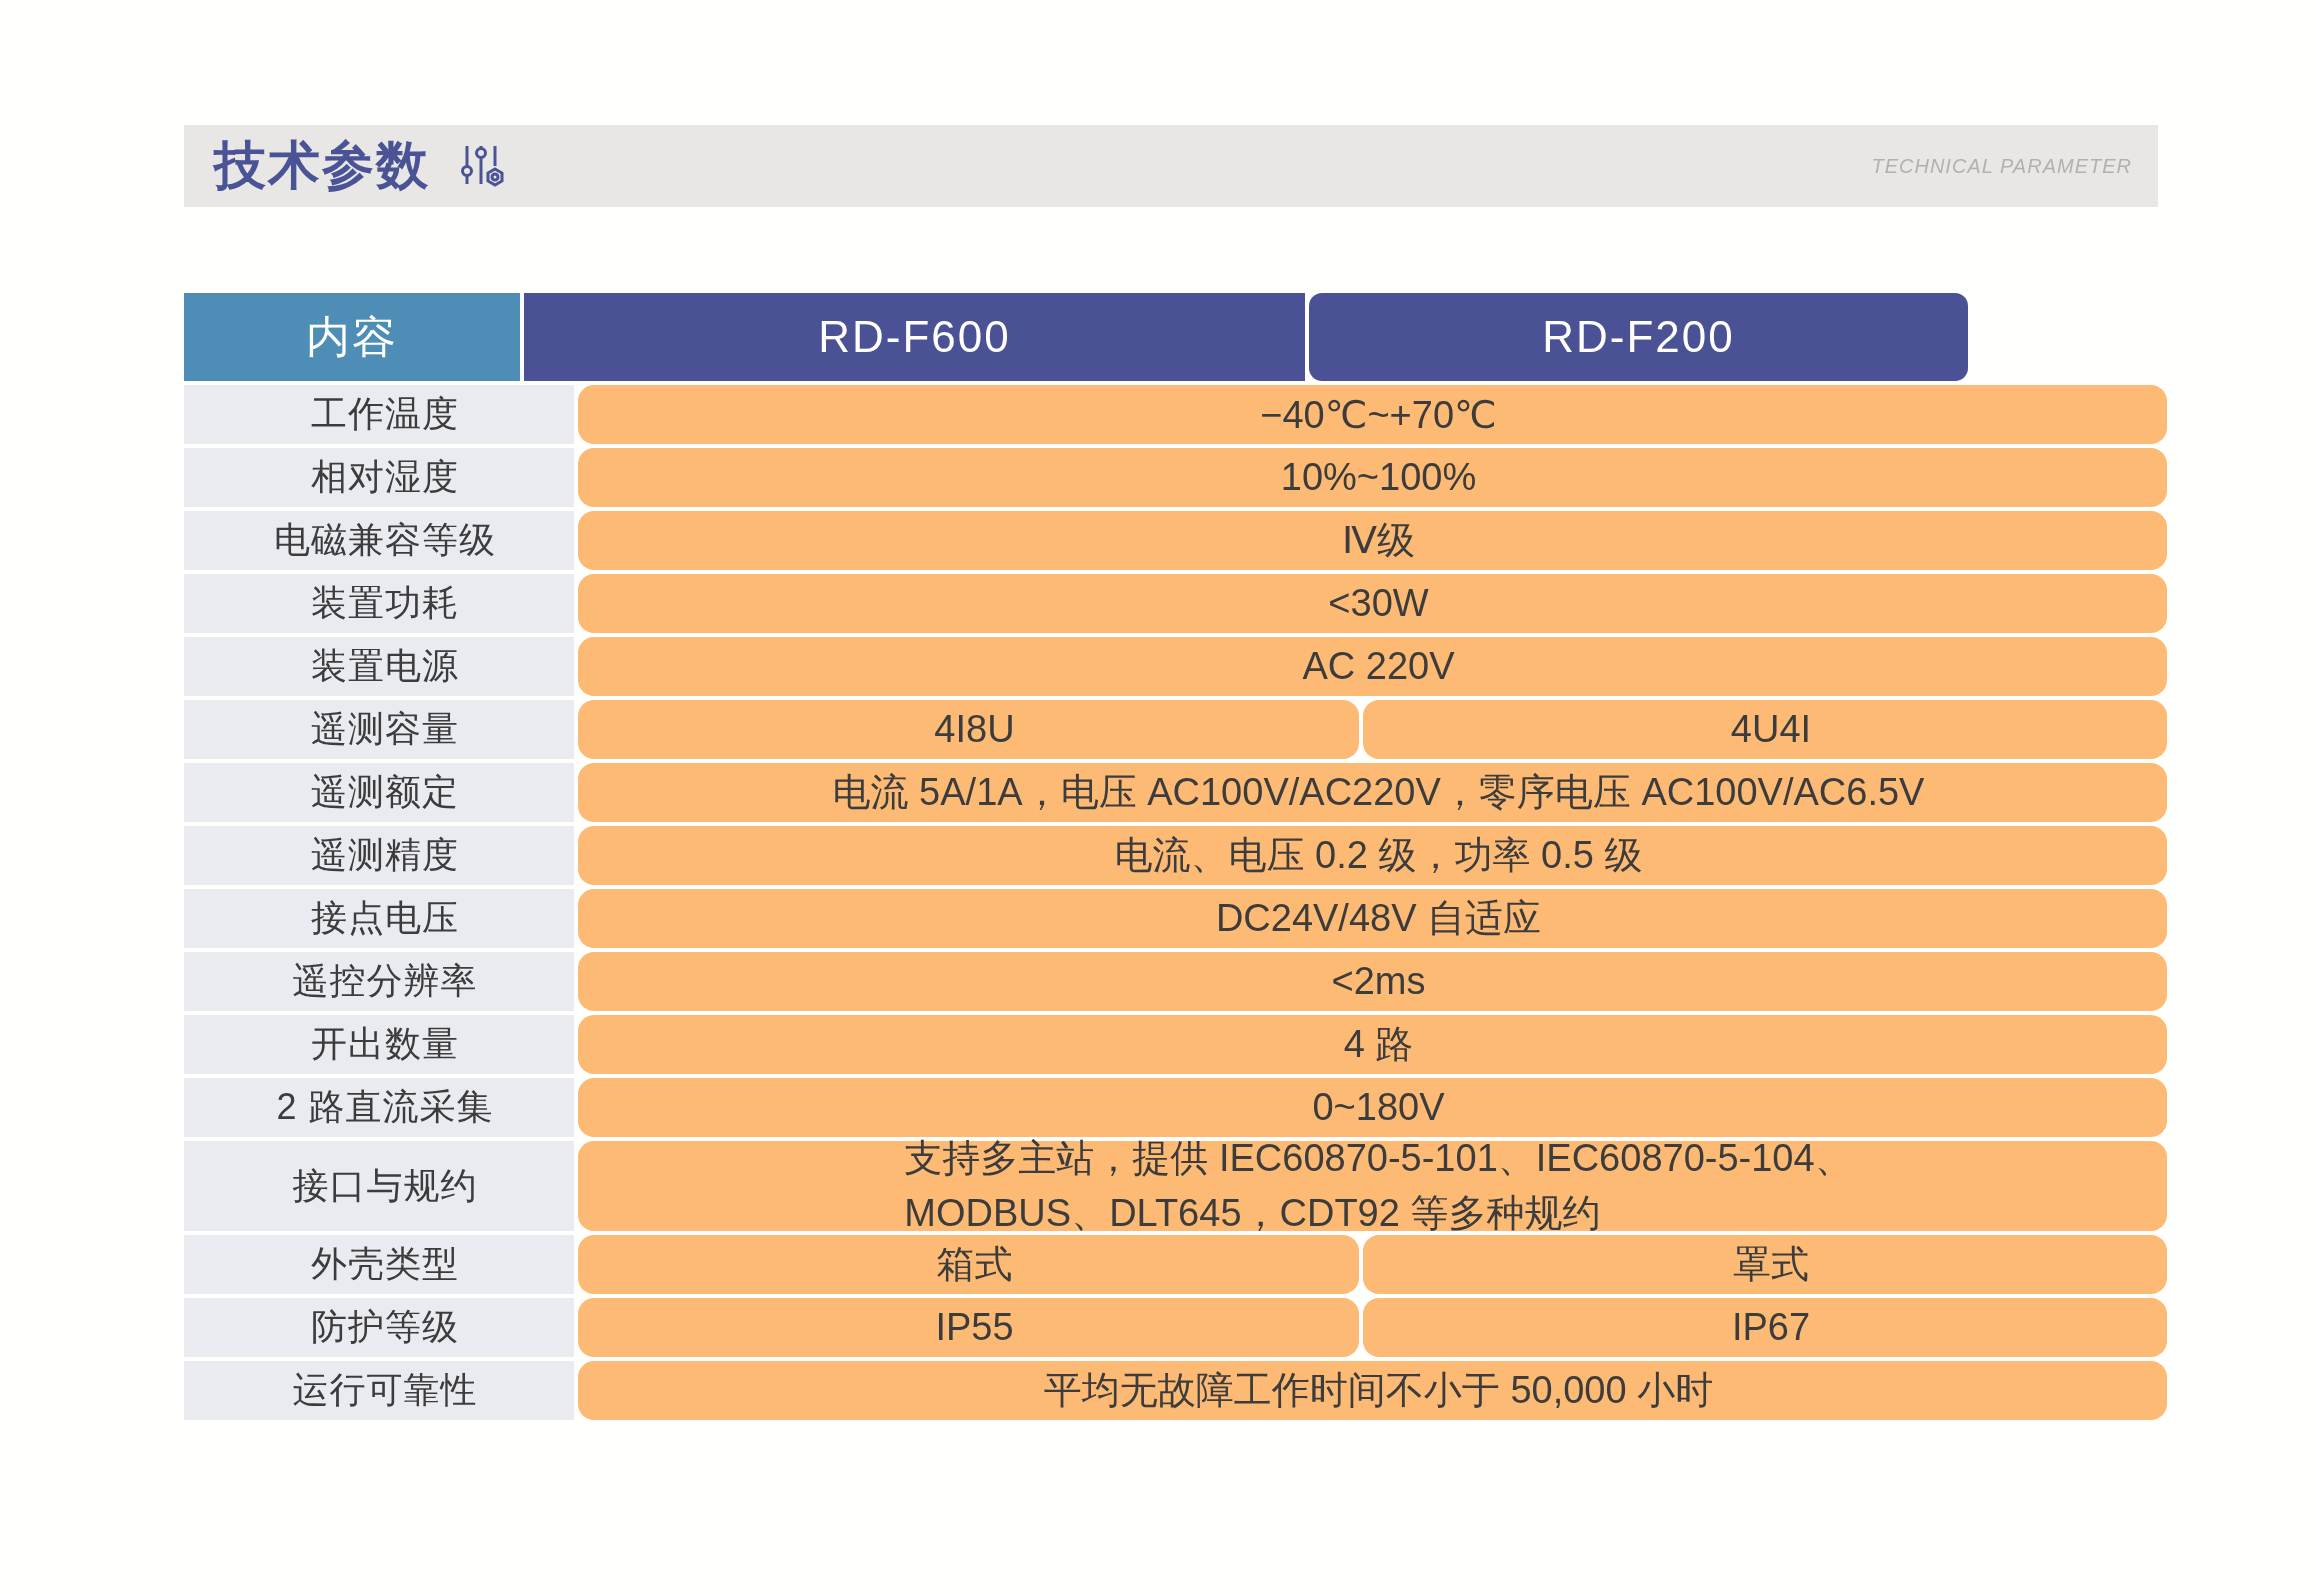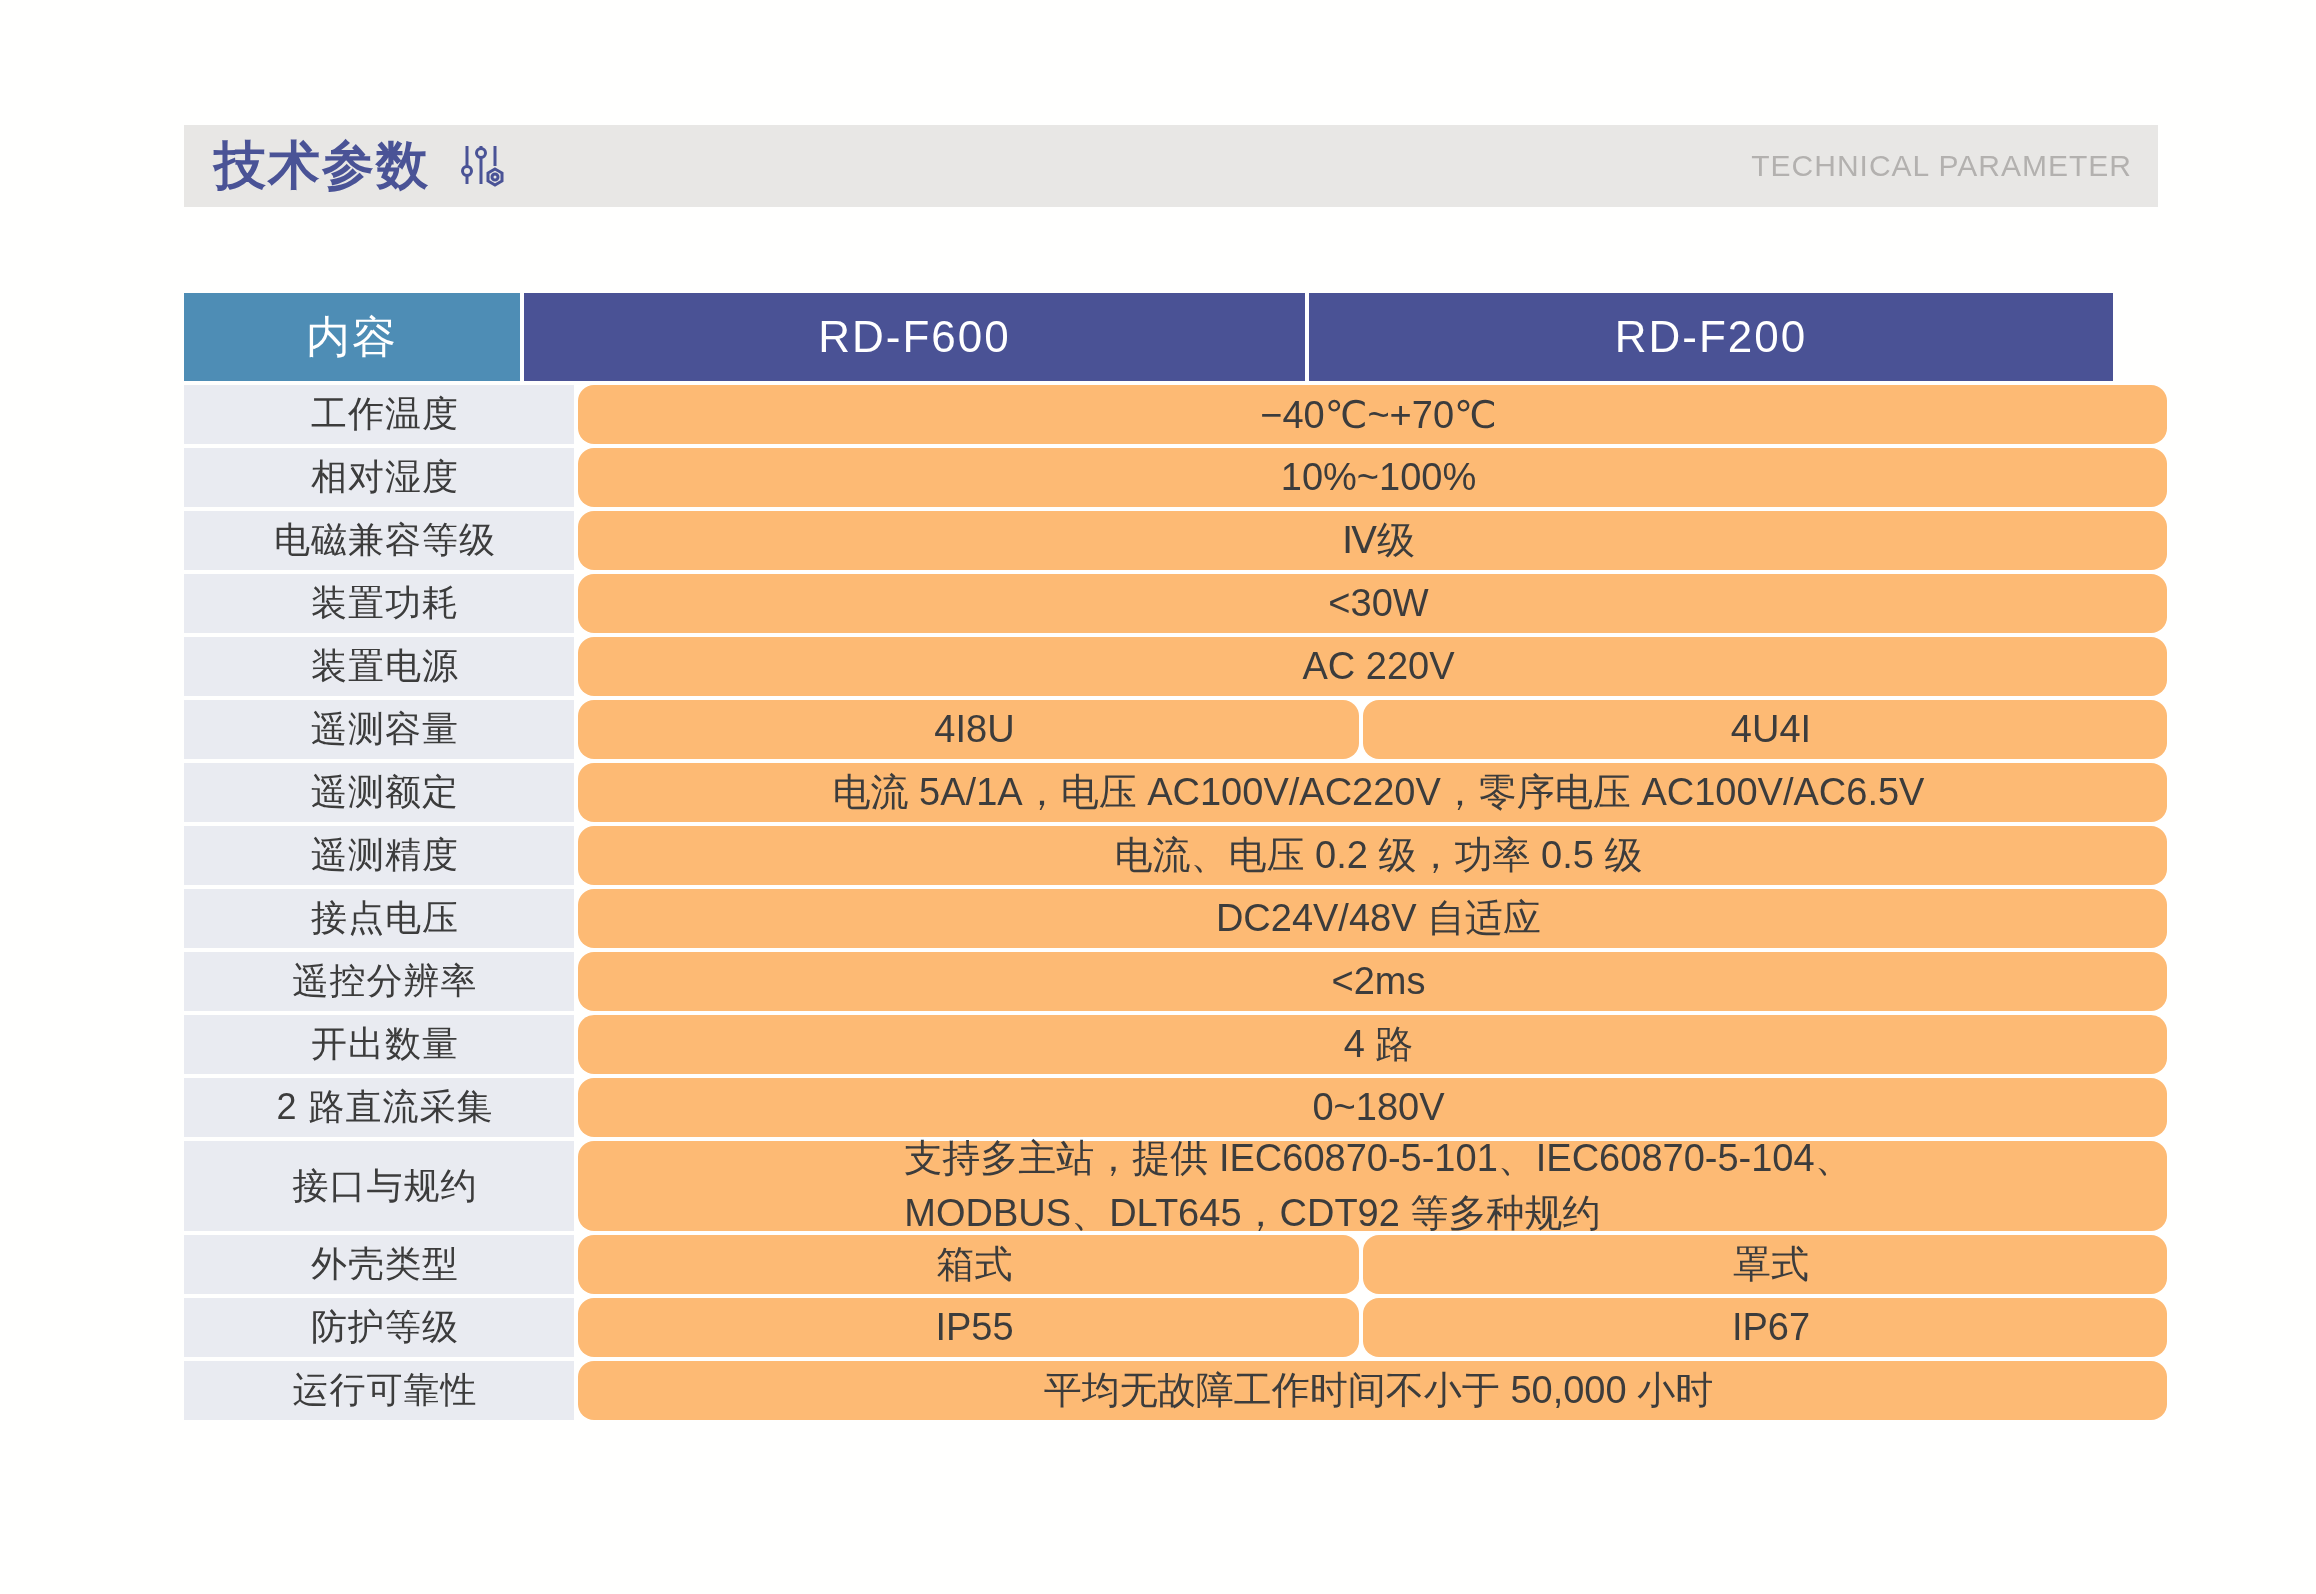--- a/index.html
+++ b/index.html
@@ -16,34 +16,35 @@
     position:absolute; left:184px; top:125px; width:1974px; height:82px;
     background:#e8e7e5; display:flex; align-items:center;
   }
   .band-title {
     margin-left:30px; font-size:52px; font-weight:bold; color:#4a5396;
     letter-spacing:2px;
   }
   .band-icon { margin-left:24px; width:52px; height:52px; display:block; }
   .band-spacer { flex:1; }
   .band-title-en {
-    margin-right:26px; font-size:30px; color:#b3b1af; letter-spacing:1px;
+    margin-right:26px; font-size:20px; color:#b3b1af; letter-spacing:1px;
     font-weight:normal;
+    font-style:italic;
   }
 
   
   .spec-table { position:absolute; left:184px; top:293px; width:1983px; }
   .thead { display:flex; gap:4px; height:88px; }
   .th {
     display:flex; align-items:center; justify-content:center;
     color:#ffffff; font-size:44px; font-weight:normal; letter-spacing:2px;
   }
   .th-content { width:336px; background:#4e8db5; }
   .th-f600 { width:781px; background:#4a5295; }
-  .th-f200 { width:804px; background:#4a5295; }
+  .th-f200 { width:659px; background:#4a5295;border-radius:13px; }
 
   .trow { display:flex; gap:4px; margin-top:4px; height:59px; }
   .trow.tall { height:90px; }
   .cell { height:100%; display:flex; align-items:center; justify-content:center;padding-left:12px; }
   .label-cell {
     width:390px; background:#e9ebf1; color:#3c3c3c; font-size:36px;
     letter-spacing:1px;
   }
   .value-cell { background:#fdba74; color:#3c3c3c; font-size:38px;border-radius:16px; }
   .value-span { width:1589px; }

